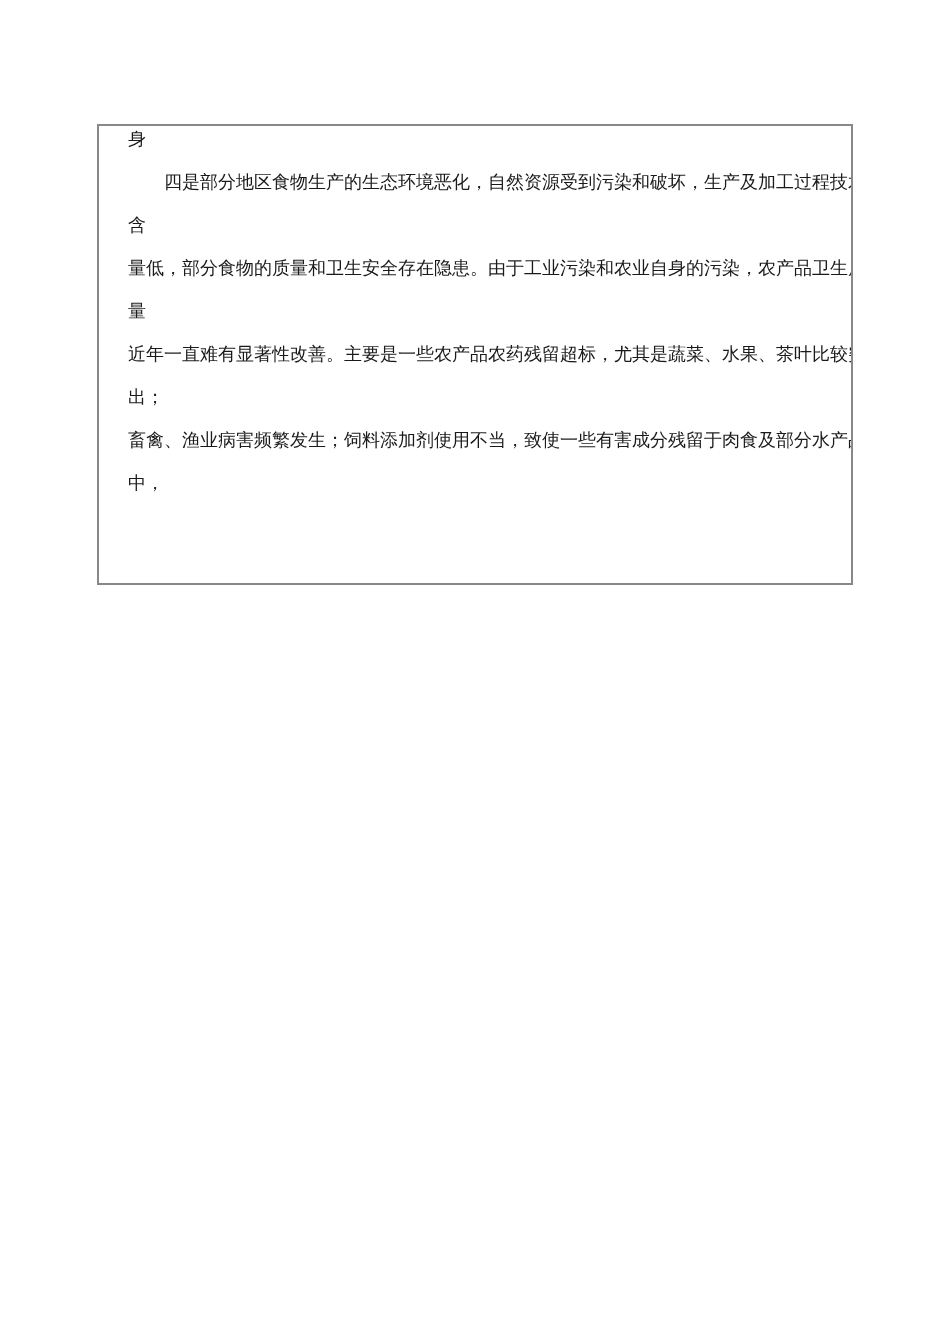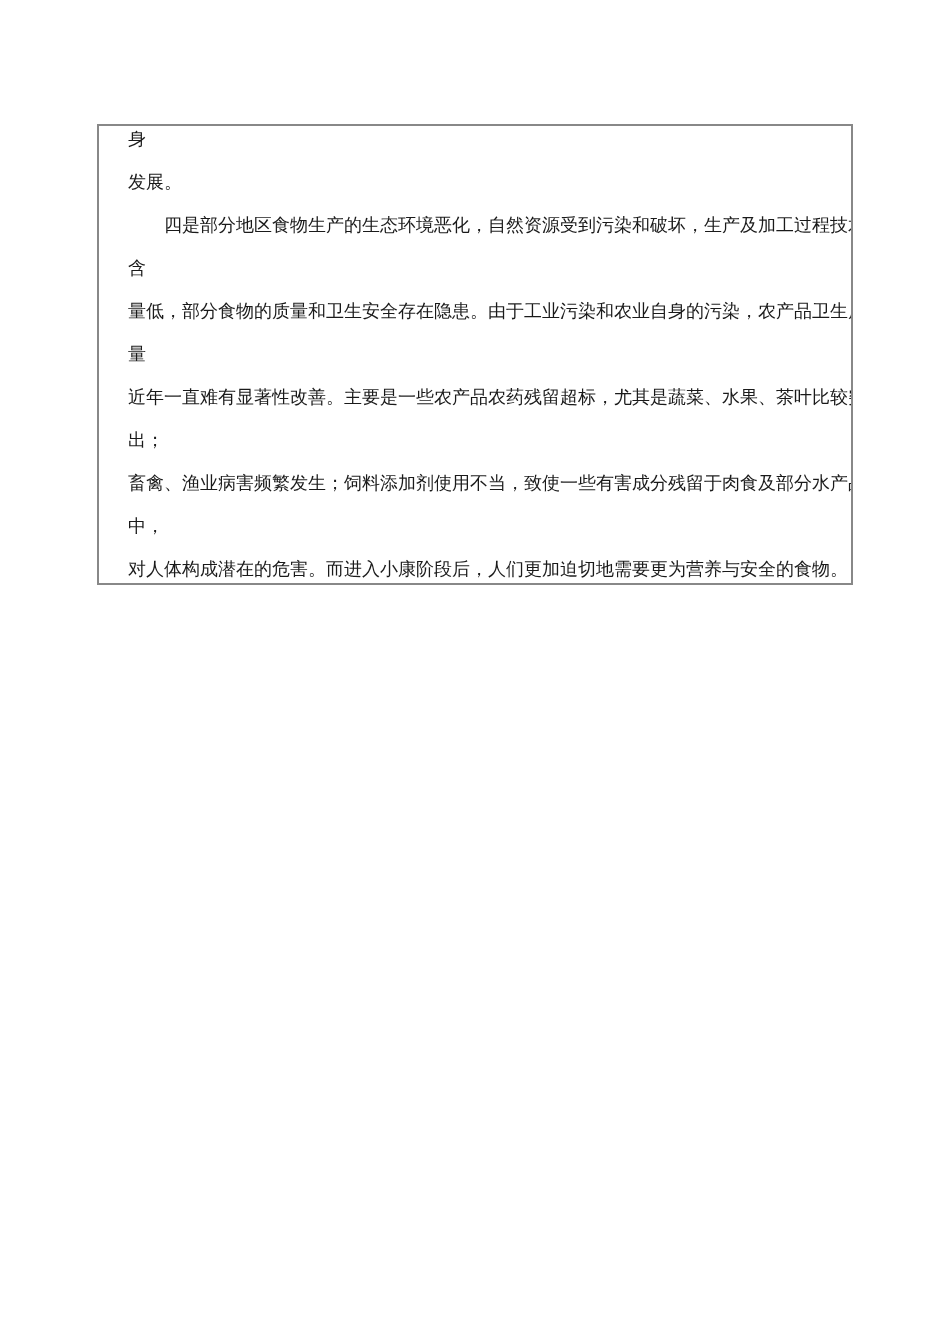--- a/index.html
+++ b/index.html
@@ -37,25 +37,23 @@
     white-space: nowrap;
   }
 </style>
 </head>
 <body>
 
 <div class="page">
   <div class="doc-box">
     <div class="doc-text">
         <div class="line">身</div>
-        <div class="line">发展。</div>
         <div class="line">　　四是部分地区食物生产的生态环境恶化，自然资源受到污染和破坏，生产及加工过程技术</div>
         <div class="line">含</div>
         <div class="line">量低，部分食物的质量和卫生安全存在隐患。由于工业污染和农业自身的污染，农产品卫生质</div>
         <div class="line">量</div>
         <div class="line">近年一直难有显著性改善。主要是一些农产品农药残留超标，尤其是蔬菜、水果、茶叶比较突</div>
         <div class="line">出；</div>
         <div class="line">畜禽、渔业病害频繁发生；饲料添加剂使用不当，致使一些有害成分残留于肉食及部分水产品</div>
         <div class="line">中，</div>
-        <div class="line">对人体构成潜在的危害。而进入小康阶段后，人们更加迫切地需要更为营养与安全的食物。</div>
       </div>
   </div>
 </div>
 
 </body></html>

